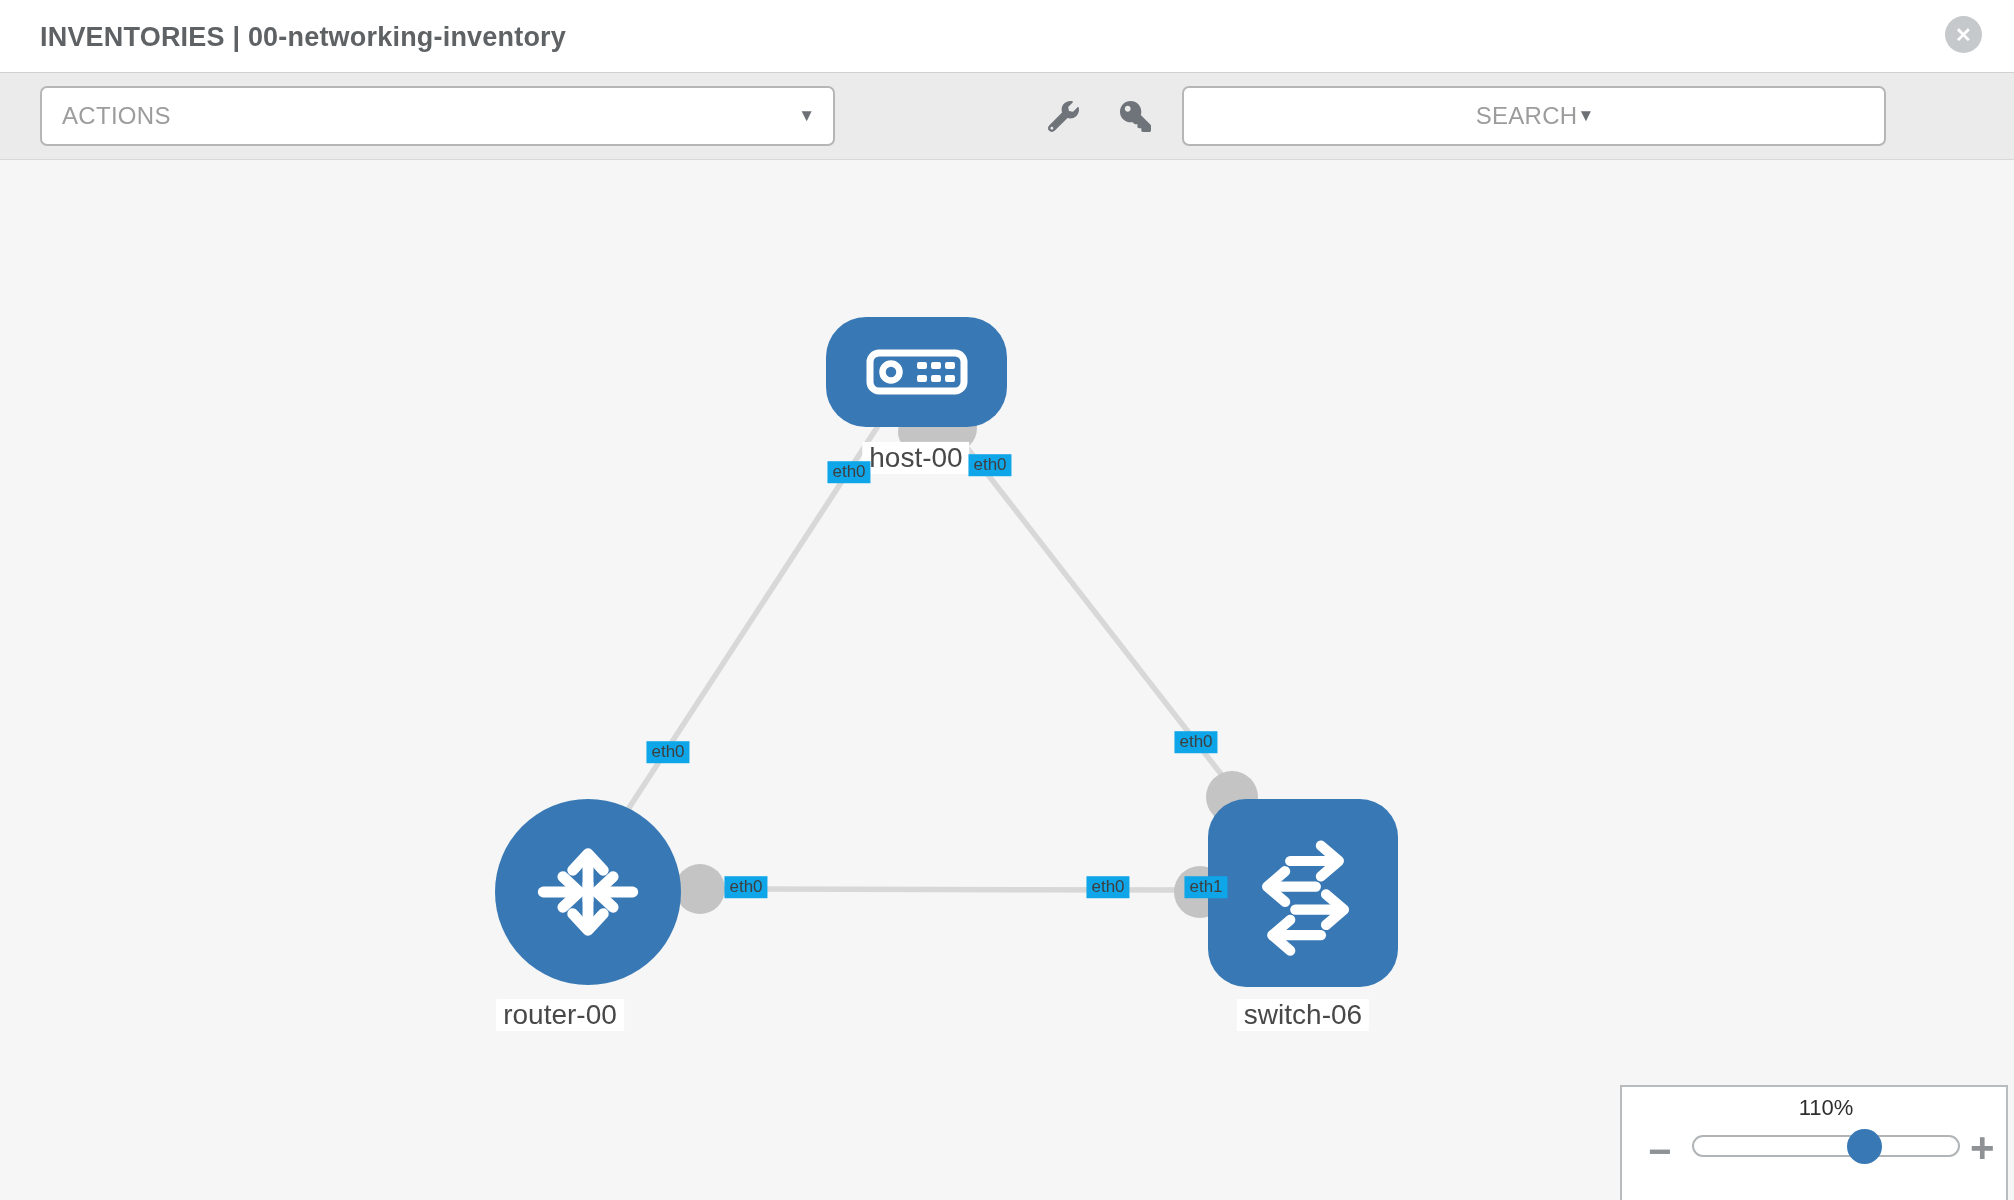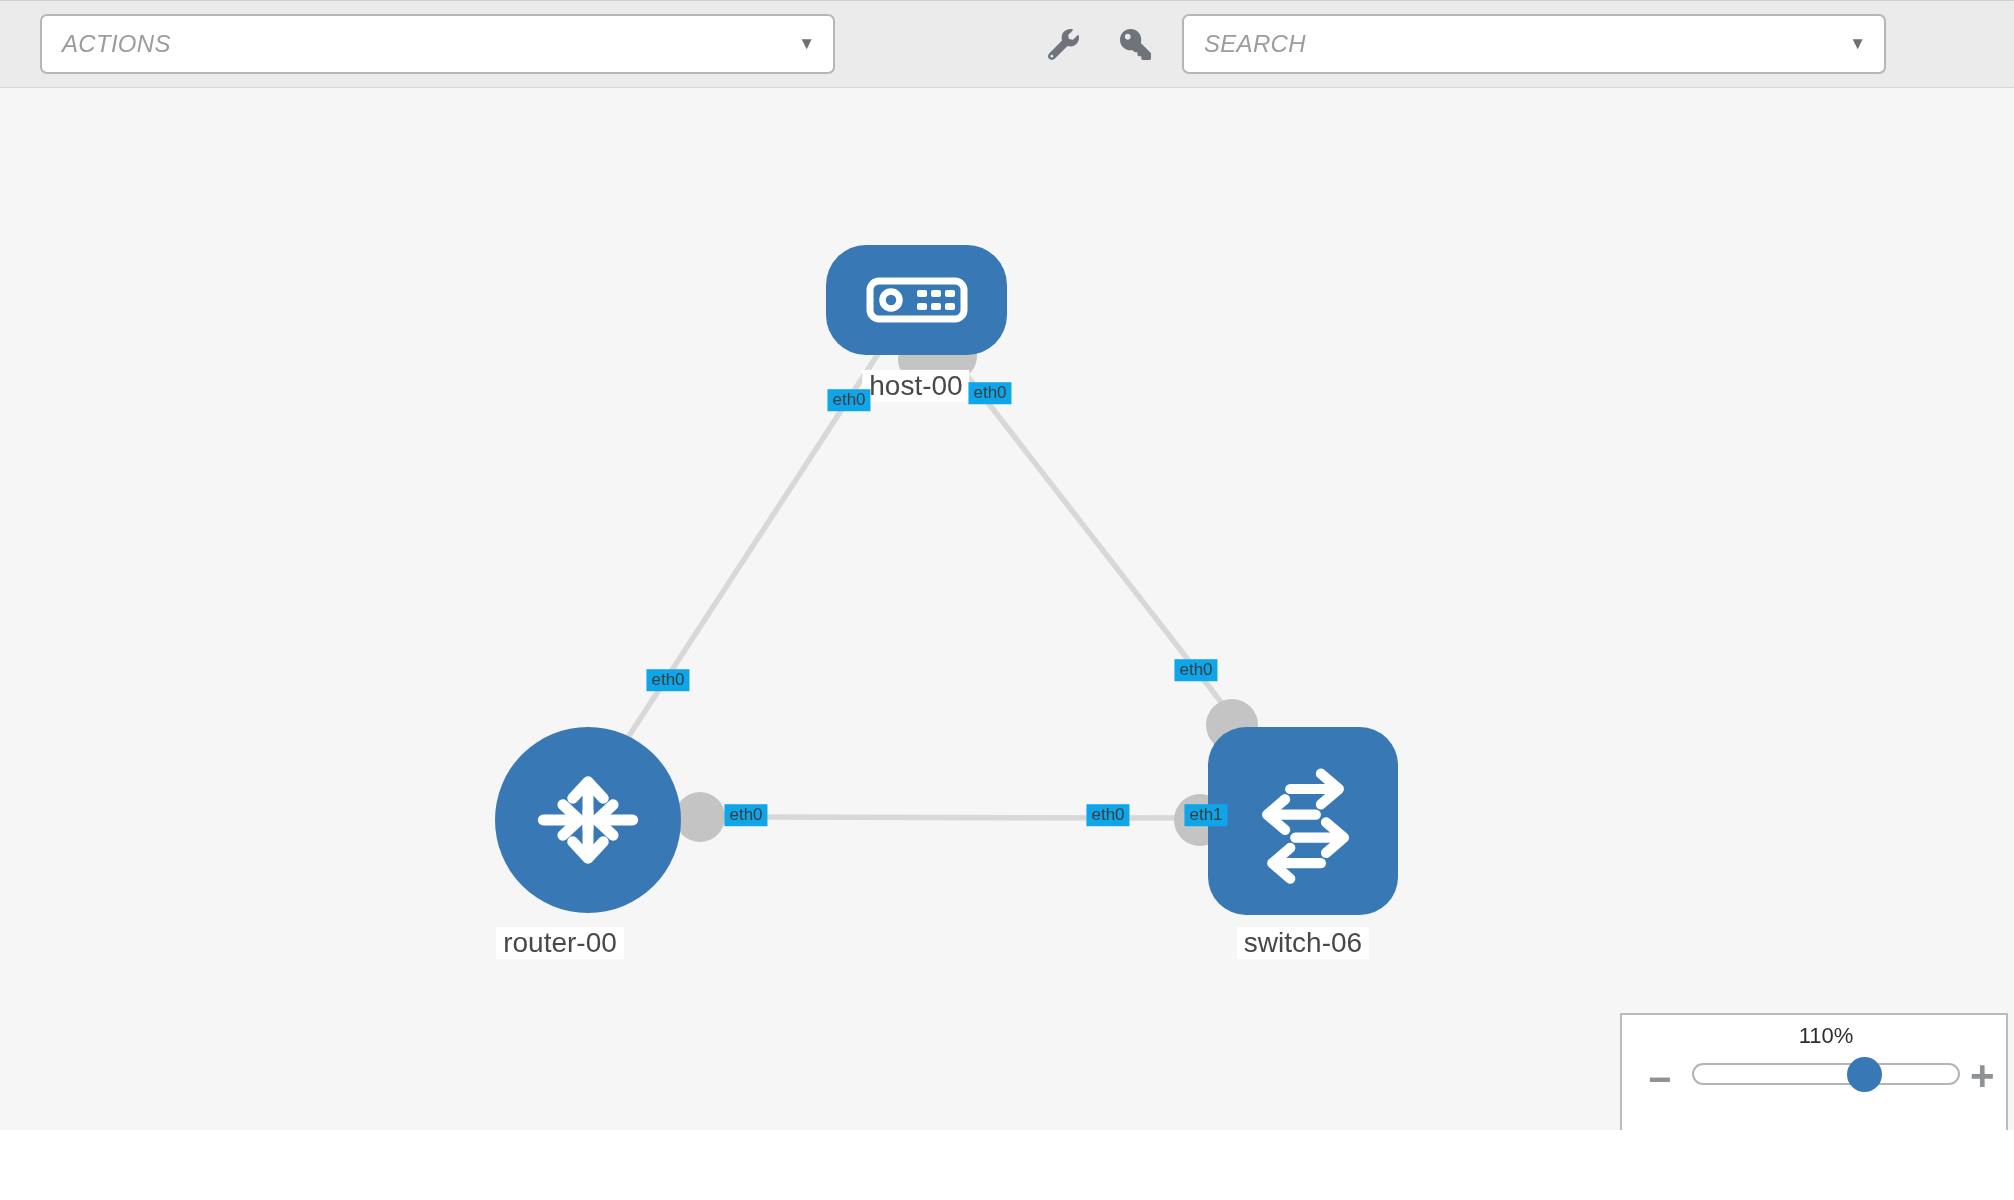--- a/index.html
+++ b/index.html
@@ -21,24 +21,24 @@
   
   .toolbar{
     height:86px;background:var(--toolbar-bg,#ebebeb);
     border-top:1px solid #d0d0d0;border-bottom:1px solid #d8d8d8;
     position:relative;box-sizing:content-box;
   }
   .select{
     position:absolute;top:13px;height:60px;background:#fff;
     border:2px solid #b6b6b6;border-radius:7px;box-sizing:border-box;
     display:flex;align-items:center;justify-content:space-between;
-    padding:0 18px 0 20px;cursor:pointer;font-style:italic;
+    padding:0 18px 0 20px;cursor:pointer;
   }
   .select-actions{left:40px;width:795px;}
-  .select-search{left:1182px;width:704px;}
+  .select-search{left:1182px;width:704px;justify-content:center;}
   .select-label{color:#9c9c9c;font-size:24px;letter-spacing:.3px;}
   .select-arrow{color:#6d7176;font-size:17px;}
   .tool-icons{position:absolute;left:1048px;top:0;height:86px;display:flex;align-items:center;gap:41px;}
   .tool-icon{width:31px;height:31px;color:#6f747a;cursor:pointer;}
   .tool-icon svg{width:100%;height:100%;fill:currentColor;}
   .key-flip svg{transform:scaleX(-1);}
   
   .canvas{
     position:relative;width:2014px;height:1042px;background:var(--canvas-bg,#f6f6f6);overflow:hidden;
   }
@@ -83,20 +83,26 @@
   .zoom-thumb{
     position:absolute;left:225px;top:42px;width:35px;height:35px;border-radius:50%;
     background:var(--node-blue,#3879b5);cursor:grab;
   }
 </style>
 </head>
 <body>
 
 <div>
 
+  <div class="header">
+    <h1 class="page-title">INVENTORIES | 00-networking-inventory</h1>
+    <div class="close-btn">
+      <span>✕</span>
+    </div>
+  </div>
 
   <div class="toolbar">
     <div class="select select-actions">
       <span class="select-label">ACTIONS</span>
       <span class="select-arrow">▼</span>
     </div>
     <div class="tool-icons">
       <span class="tool-icon">
         <svg viewBox="0 0 512 512">
             <path d="M507.73 109.1c-2.24-9.03-13.54-12.09-20.12-5.51l-74.36 74.36-67.88-11.31-11.31-67.88 74.36-74.36c6.62-6.62 3.43-17.9-5.66-20.16-47.38-11.74-99.55.91-136.58 37.93-39.64 39.64-50.55 97.1-34.05 147.2L18.74 402.76c-24.99 24.99-24.99 65.51 0 90.5 24.99 24.99 65.51 24.99 90.5 0l213.21-213.21c50.12 16.71 107.47 5.68 147.37-34.22 37.07-37.07 49.7-89.32 37.91-136.73zM64 472c-13.25 0-24-10.75-24-24 0-13.26 10.75-24 24-24s24 10.74 24 24c0 13.25-10.75 24-24 24z"></path>

